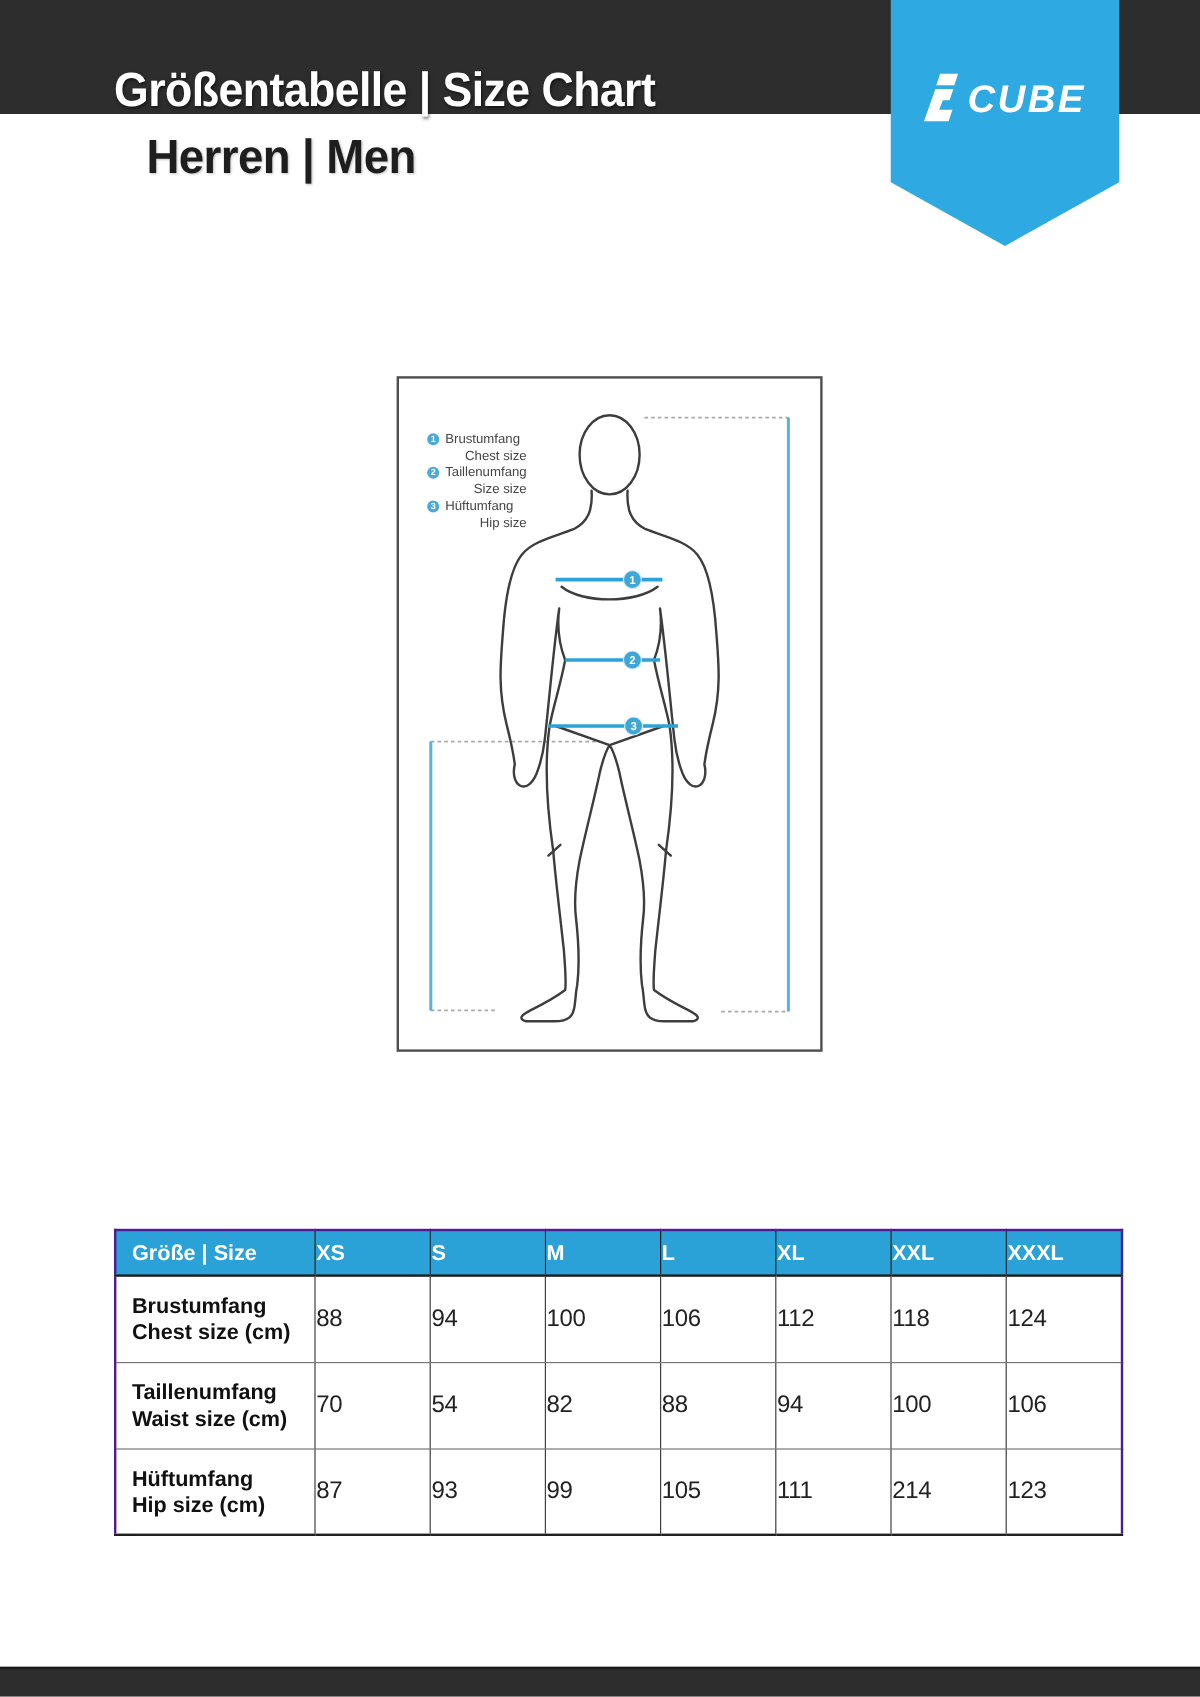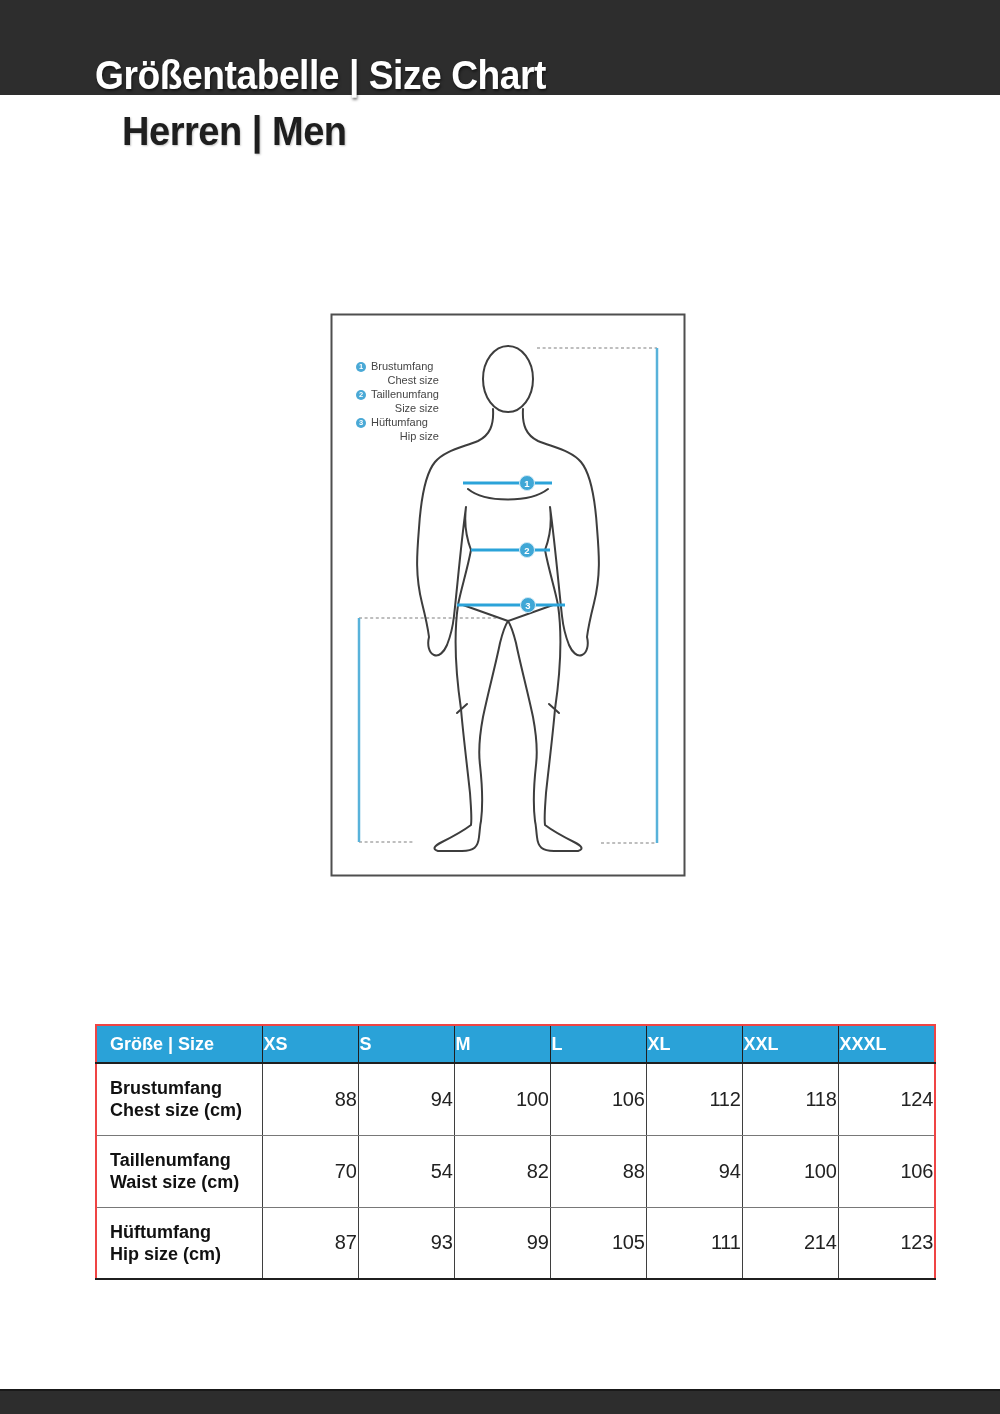--- a/index.html
+++ b/index.html
@@ -42,40 +42,49 @@
   
   .size-table{position:absolute;left:95px;top:1024px;border-collapse:collapse;table-layout:fixed;
       width:839px;}
   .size-table th,.size-table td{box-sizing:border-box;}
   .size-table thead th{height:38px;background:var(--accent-blue,#2aa2d8);color:#ffffff;
       font-size:18px;font-weight:bold;text-align:left;border:1px solid #1f1f1f;border-bottom:2px solid #1f1f1f;}
   .size-table thead th.rowhead{text-align:left;padding-left:13px;}
   .size-table tbody tr{height:72px;}
   .size-table tbody td{border-left:1px solid #3f3f3f;border-right:1px solid #3f3f3f;
       border-top:1px solid #787878;border-bottom:1px solid #787878;
-      text-align:right;font-size:20px;letter-spacing:-0.3px;color:#222222;vertical-align:middle;}
+      text-align:left;font-size:20px;letter-spacing:-0.3px;color:#222222;vertical-align:middle;}
   .size-table tbody td.rowhead{text-align:left;padding-left:13px;font-size:18px;font-weight:bold;
       color:#111111;line-height:22px;letter-spacing:0;}
-  .size-table{border:2px solid #ef4444;}
+  .size-table{border:2px solid #4c1d95;}
   .size-table tbody tr:last-child td{border-bottom:2px solid #1f1f1f;}
 
   
   .footer-bar{position:absolute;left:0;top:1389px;width:1000px;height:25px;
       background:var(--bar-dark,#2d2d2d);border-top:2px solid #191919;box-sizing:content-box;}
 </style>
 </head>
 <body>
 
 <div class="page">
 
   <div class="top-bar"></div>
 
   <h1 class="page-title">Größentabelle | Size Chart</h1>
   <h2 class="page-subtitle">Herren | Men</h2>
 
+  <div class="ribbon">
+    <div class="logo-row">
+      <svg class="logo-mark" width="30" height="44" viewBox="0 0 38 52">
+        <path fill="#ffffff" d="M17 0 H36 L32 12 H13 Z"></path>
+        <path fill="#ffffff" d="M12 16 H31 L27 28 H20 L16 38 H30 L26 50 H0 Z"></path>
+      </svg>
+      <span class="wordmark">CUBE</span>
+    </div>
+  </div>
 
   <div class="figure">
     <svg width="356" height="564" viewBox="0 0 356 564">
 
       <rect x="1.5" y="1.5" width="353" height="561" fill="none" stroke="#4f4f4f" stroke-width="2"></rect>
 
       <g stroke="#a9a9a9" stroke-width="1.4" stroke-dasharray="3,2.6">
         <path d="M207 35 H327"></path>
         <path d="M271 530 H327"></path>
         <path d="M29 305 H170"></path>

